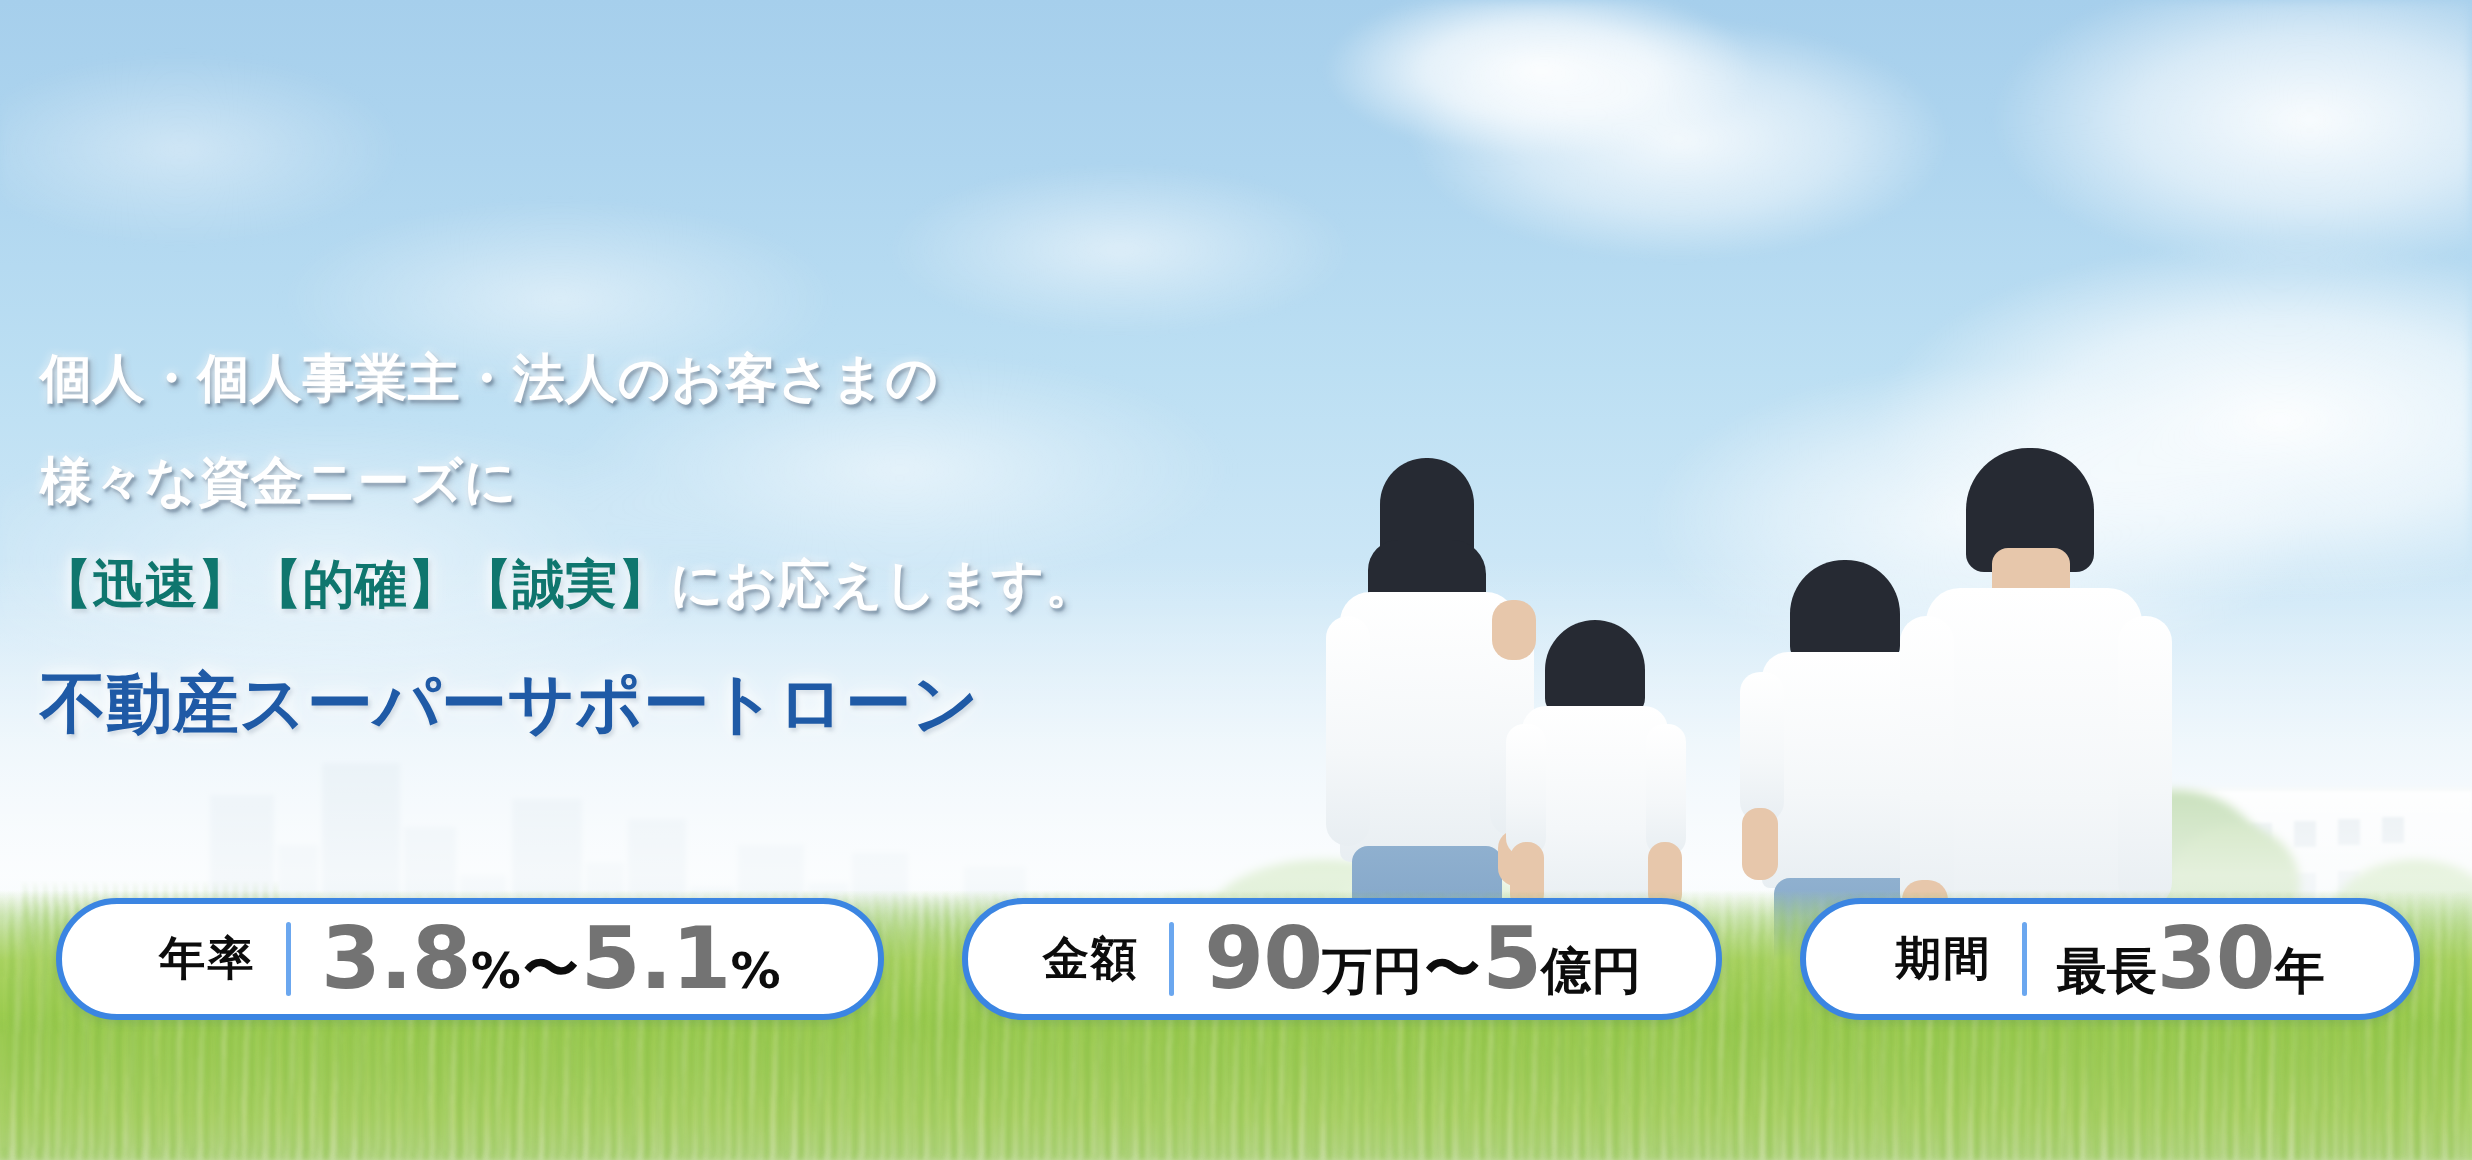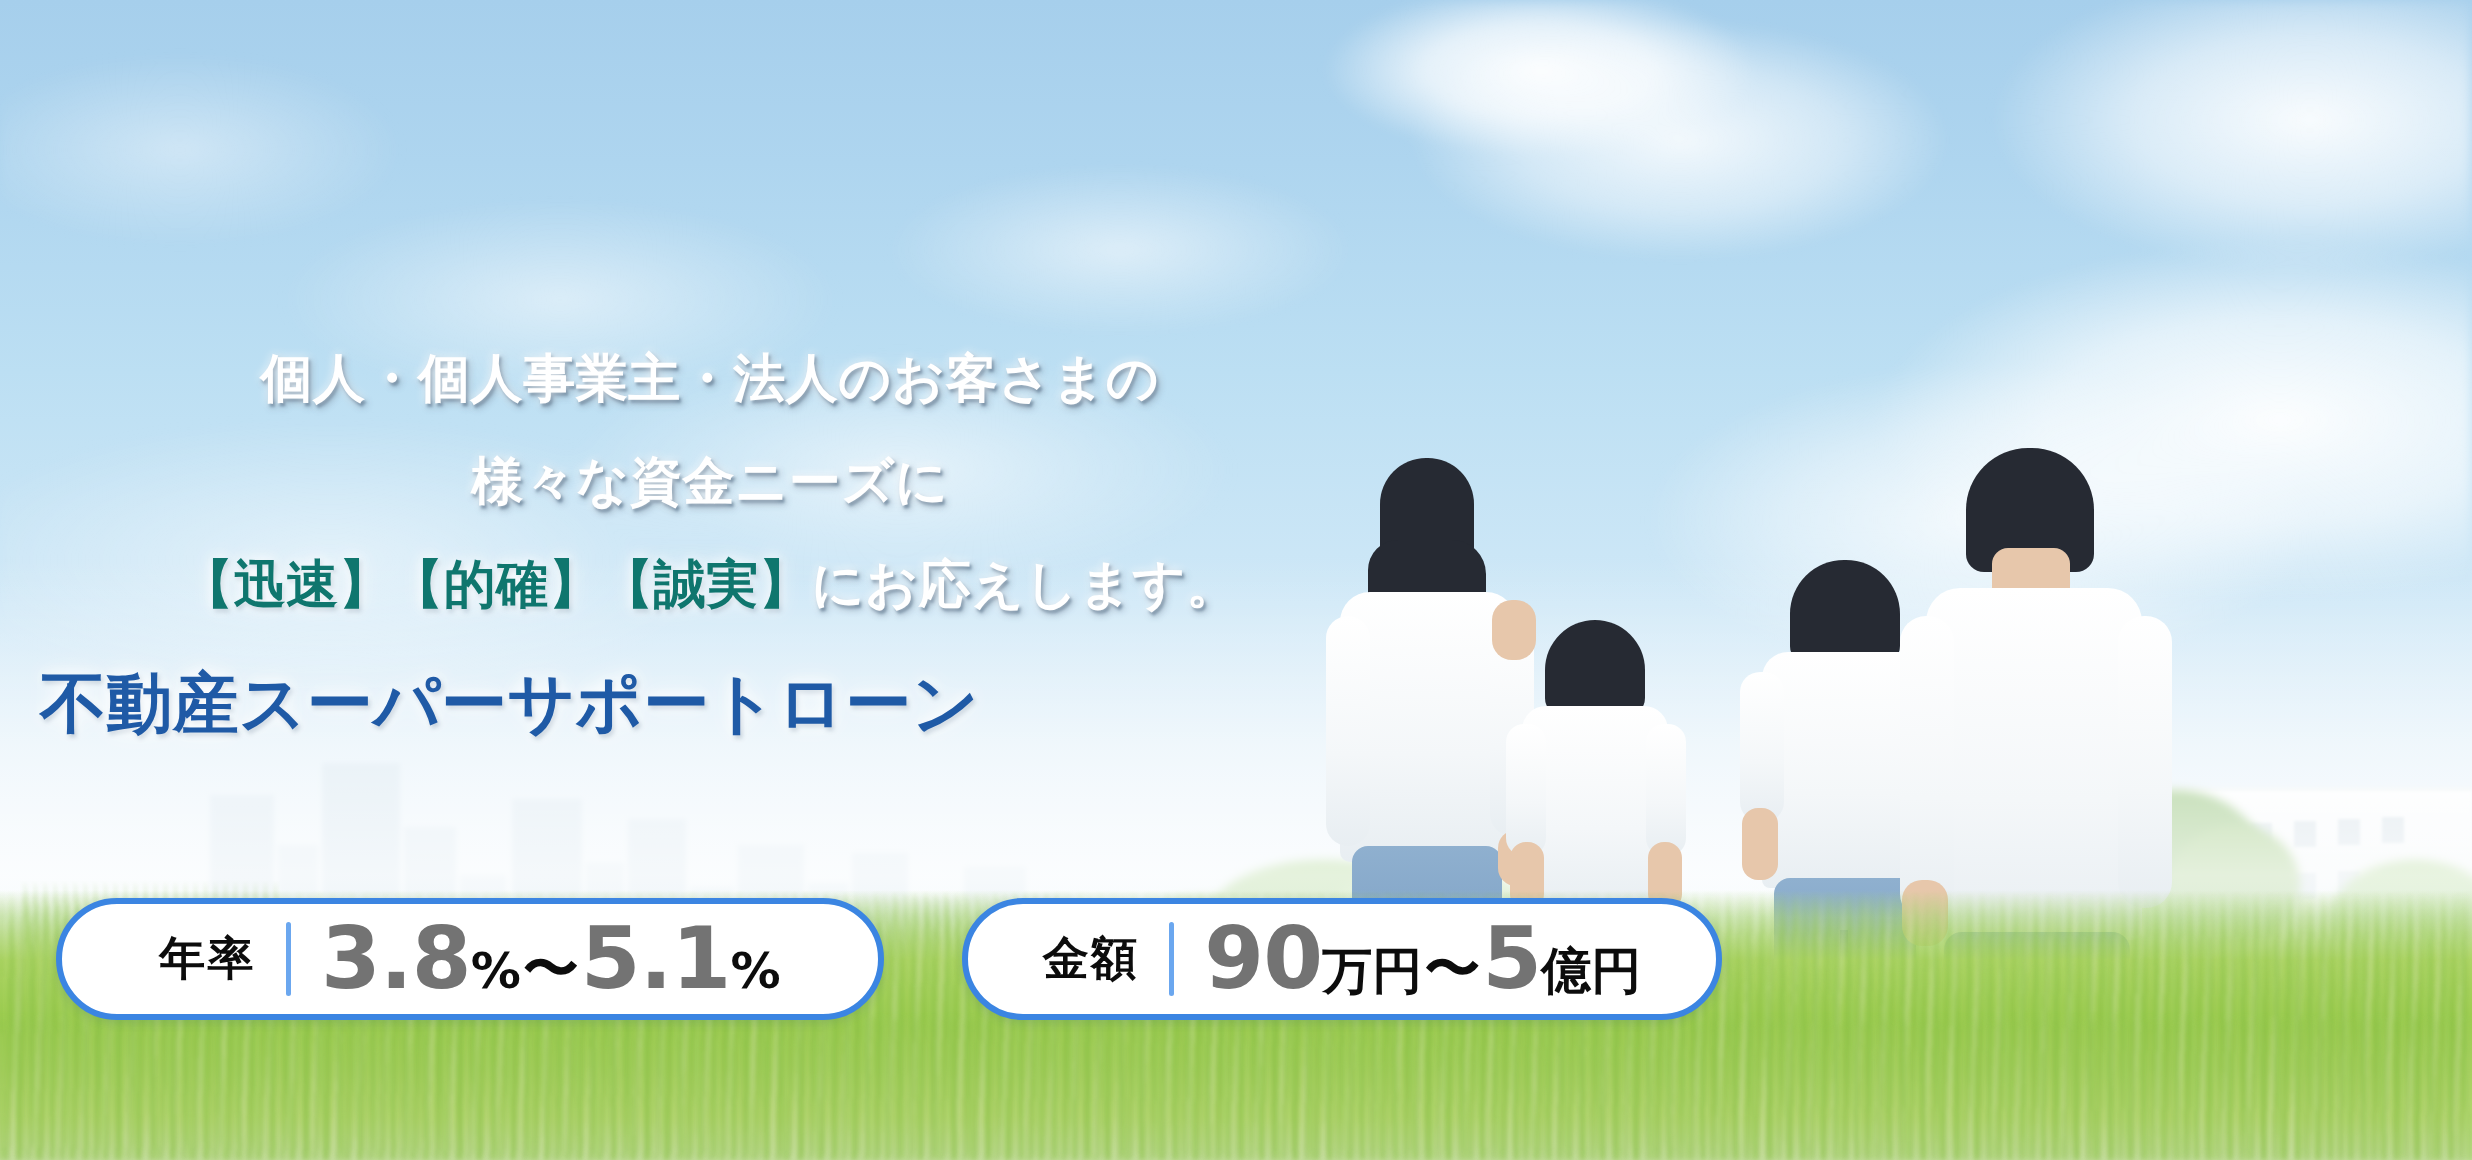--- a/index.html
+++ b/index.html
@@ -177,21 +177,20 @@
     left: 40px;
     top: 352px;
     z-index: 20;
     width: 1340px;
   }
   .copy-line {
     font-weight: 700;
     letter-spacing: .01em;
     line-height: 1.02;
     white-space: nowrap;
-    text-align: center;
   }
   .line-white {
     font-size: 52px;
     color: #ffffff;
     margin-bottom: 50px;
     text-shadow:
       0 0 10px rgba(255,255,255,.85),
       2px 3px 3px rgba(70,98,125,.70),
       3px 4px 7px rgba(70,98,125,.45);
   }
@@ -427,16 +426,25 @@
       <span class="badge-div"></span>
       <span class="badge-value">
         <span class="v-big">90</span>
         <span class="v-small">万円</span>
         <span class="v-tilde">〜</span>
         <span class="v-big">5</span>
         <span class="v-small">億円</span>
       </span>
     </div>
 
+    <div class="badge badge-3">
+      <span class="badge-label">期間</span>
+      <span class="badge-div"></span>
+      <span class="badge-value">
+        <span class="v-small">最長</span>
+        <span class="v-big">30</span>
+        <span class="v-small">年</span>
+      </span>
+    </div>
 
   </div>
 
 </div>
 
 </body></html>

